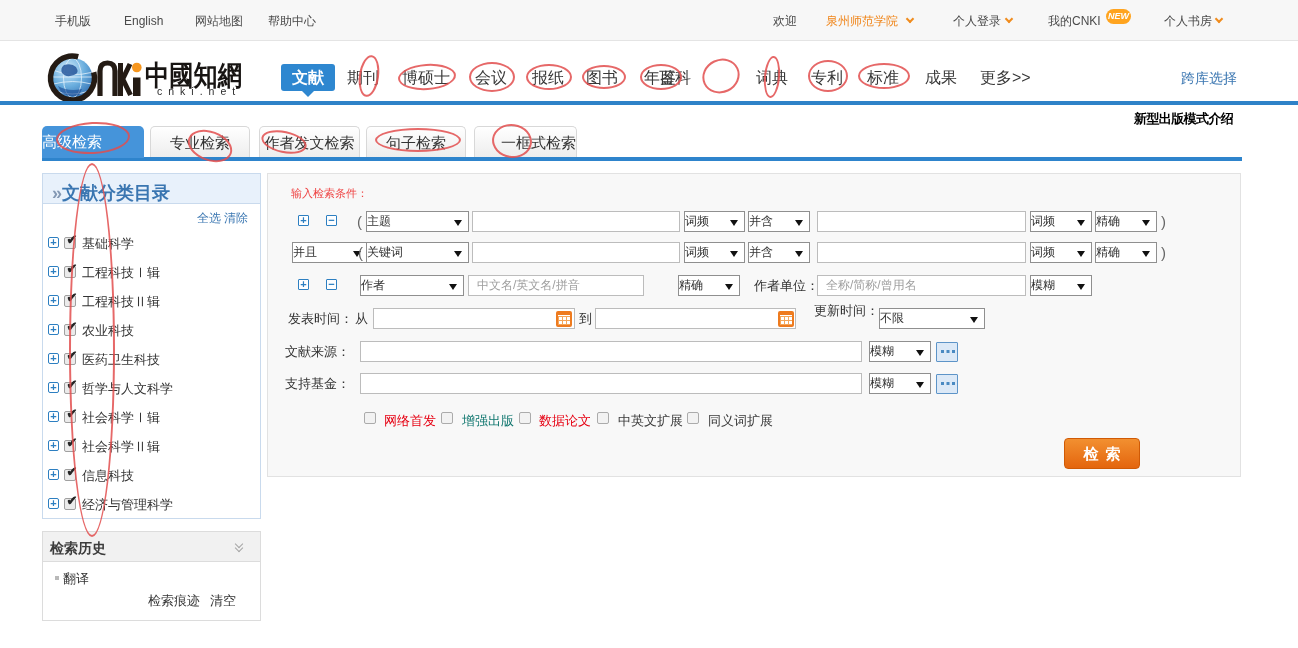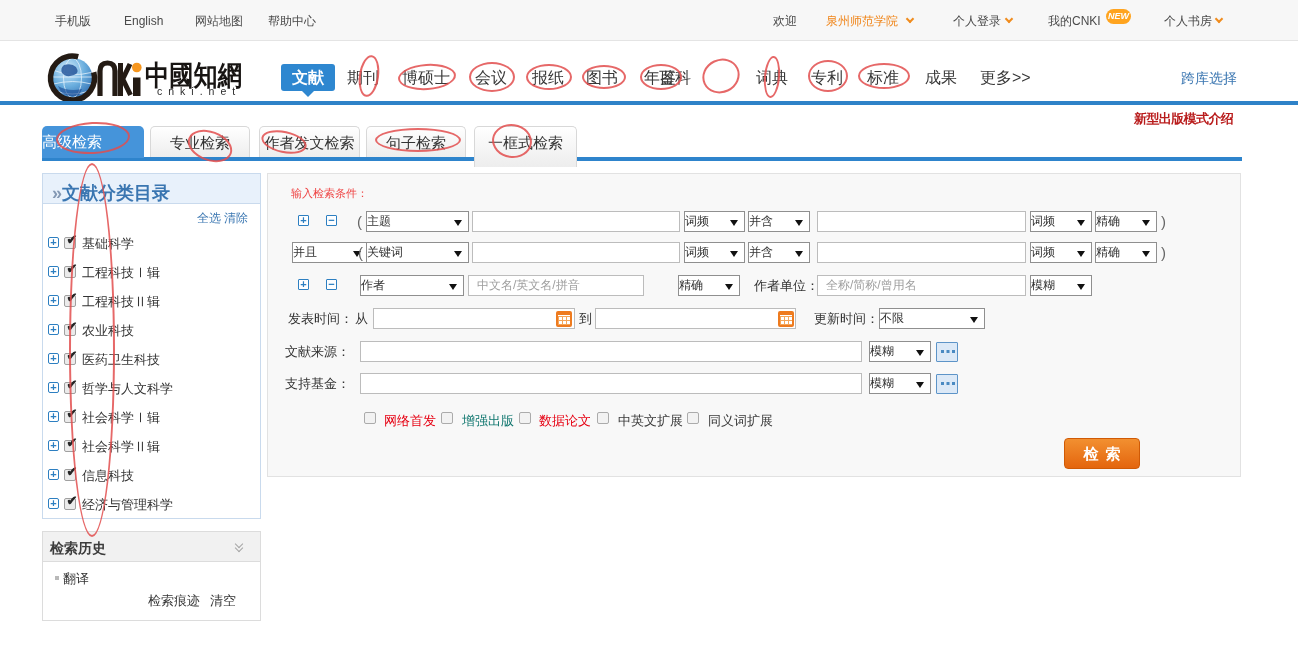--- a/index.html
+++ b/index.html
@@ -77,28 +77,28 @@
 <div class="abs nav" style="left:644px;top:69px">年鉴</div>
 <div class="abs nav" style="left:659px;top:69px">百科</div>
 <div class="abs nav" style="left:756px;top:69px">词典</div>
 <div class="abs nav" style="left:811px;top:69px">专利</div>
 <div class="abs nav" style="left:867px;top:69px">标准</div>
 <div class="abs nav" style="left:925px;top:69px">成果</div>
 <div class="abs nav" style="left:980px;top:69px">更多&gt;&gt;</div>
 <div class="abs" style="left:1181px;top:70px;font-size:14px;color:#3a76b1">跨库选择</div>
 
 <div class="abs" style="left:0;top:101px;width:1298px;height:4px;background:#2e82c8"></div>
-<div class="abs" style="left:1134px;top:110px;font-size:13px;color:#b91c1c;font-weight:bold;letter-spacing:-0.6px">新型出版模式介绍</div>
+<div class="abs" style="left:1134px;top:110px;font-size:13px;color:#000000;font-weight:bold;letter-spacing:-0.6px">新型出版模式介绍</div>
 
 <div class="abs" style="left:42px;top:157px;width:1200px;height:4px;background:#2e84cc"></div>
 <div class="abs" style="left:42px;top:126px;width:102px;height:32px;background:#4594da;border-radius:5px 5px 0 0;color:#fff;font-size:15px;line-height:32px;">高级检索</div>
 <div class="abs tab2" style="left:150px;top:126px;width:100px;height:31px;background:linear-gradient(#fff,#ededed);border:1px solid #d8d8d8;border-bottom:none;border-radius:5px 5px 0 0;color:#333;font-size:15px;line-height:31px;text-align:center">专业检索</div>
 <div class="abs" style="left:259px;top:126px;width:101px;height:31px;background:linear-gradient(#fff,#ededed);border:1px solid #d8d8d8;border-bottom:none;border-radius:5px 5px 0 0;color:#333;font-size:15px;line-height:31px;text-align:center">作者发文检索</div>
 <div class="abs" style="left:366px;top:126px;width:100px;height:31px;background:linear-gradient(#fff,#ededed);border:1px solid #d8d8d8;border-bottom:none;border-radius:5px 5px 0 0;color:#333;font-size:15px;line-height:31px;text-align:center">句子检索</div>
-<div class="abs" style="left:474px;top:126px;width:103px;height:41px;background:linear-gradient(#fff,#ededed);border:1px solid #d8d8d8;border-bottom:none;border-radius:5px 5px 0 0;color:#333;font-size:15px;line-height:31px;text-align:center">一框式检索</div>
+<div class="abs" style="left:474px;top:126px;width:103px;height:31px;background:linear-gradient(#fff,#ededed);border:1px solid #d8d8d8;border-bottom:none;border-radius:5px 5px 0 0;color:#333;font-size:15px;line-height:31px;text-align:right">一框式检索</div>
 
 <div class="abs" style="left:42px;top:173px;width:219px;height:346px;background:#fff;border:1px solid #c9daed"></div>
 <div class="abs" style="left:43px;top:174px;width:217px;height:30px;background:#e8f1fb;border-bottom:1px solid #c9daed"></div>
 <div class="abs" style="left:52px;top:181px;font-size:18px;font-weight:bold;color:#3a76b1"><span style="color:#8499b4">»</span>文献分类目录</div>
 <div class="abs blue" style="left:197px;top:210px;font-size:12px">全选</div>
 <div class="abs blue" style="left:224px;top:210px;font-size:12px">清除</div>
 
 <div class="spm" style="left:48px;top:237px">+</div>
 <span class="scb" style="left:64px;top:237px">
     <i>✔</i>
@@ -191,21 +191,21 @@
 <div class="abs lbl" style="left:754px;top:279px">作者单位：</div>
 <div class="inp" style="left:817px;top:275px;width:209px">全称/简称/曾用名</div>
 <div class="sel" style="left:1030px;top:275px;width:62px">模糊</div>
 <div class="abs lbl" style="left:288px;top:312px">发表时间：</div>
 <div class="abs lbl" style="left:355px;top:312px">从</div>
 <div class="inp" style="left:373px;top:308px;width:202px"></div>
 <div class="cal" style="left:556px;top:311px"></div>
 <div class="abs lbl" style="left:579px;top:312px">到</div>
 <div class="inp" style="left:595px;top:308px;width:201px"></div>
 <div class="cal" style="left:778px;top:311px"></div>
-<div class="abs lbl" style="left:814px;top:312px">更新时间：</div>
+<div class="abs lbl" style="left:814px;top:304px">更新时间：</div>
 <div class="sel" style="left:879px;top:308px;width:106px">不限</div>
 <div class="abs lbl" style="left:285px;top:345px">文献来源：</div>
 <div class="inp" style="left:360px;top:341px;width:502px"></div>
 <div class="sel" style="left:869px;top:341px;width:62px">模糊</div>
 <div class="dots" style="left:936px;top:342px"></div>
 <div class="abs lbl" style="left:285px;top:377px">支持基金：</div>
 <div class="inp" style="left:360px;top:373px;width:502px"></div>
 <div class="sel" style="left:869px;top:373px;width:62px">模糊</div>
 <div class="dots" style="left:936px;top:374px"></div>
 <div class="cb" style="left:364px;top:412px"></div>

